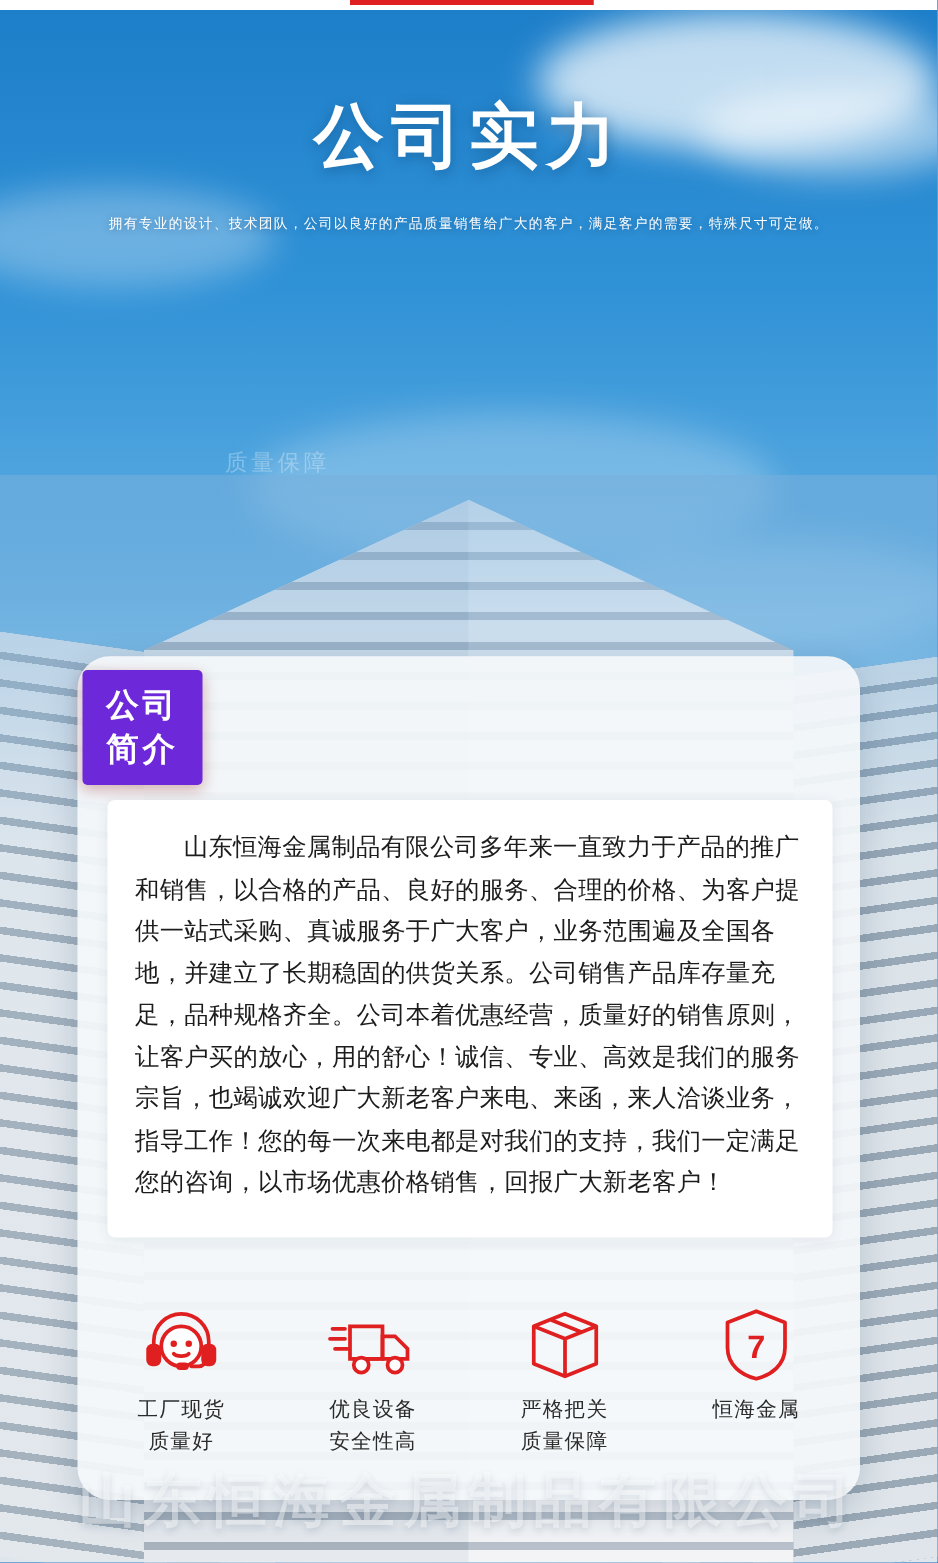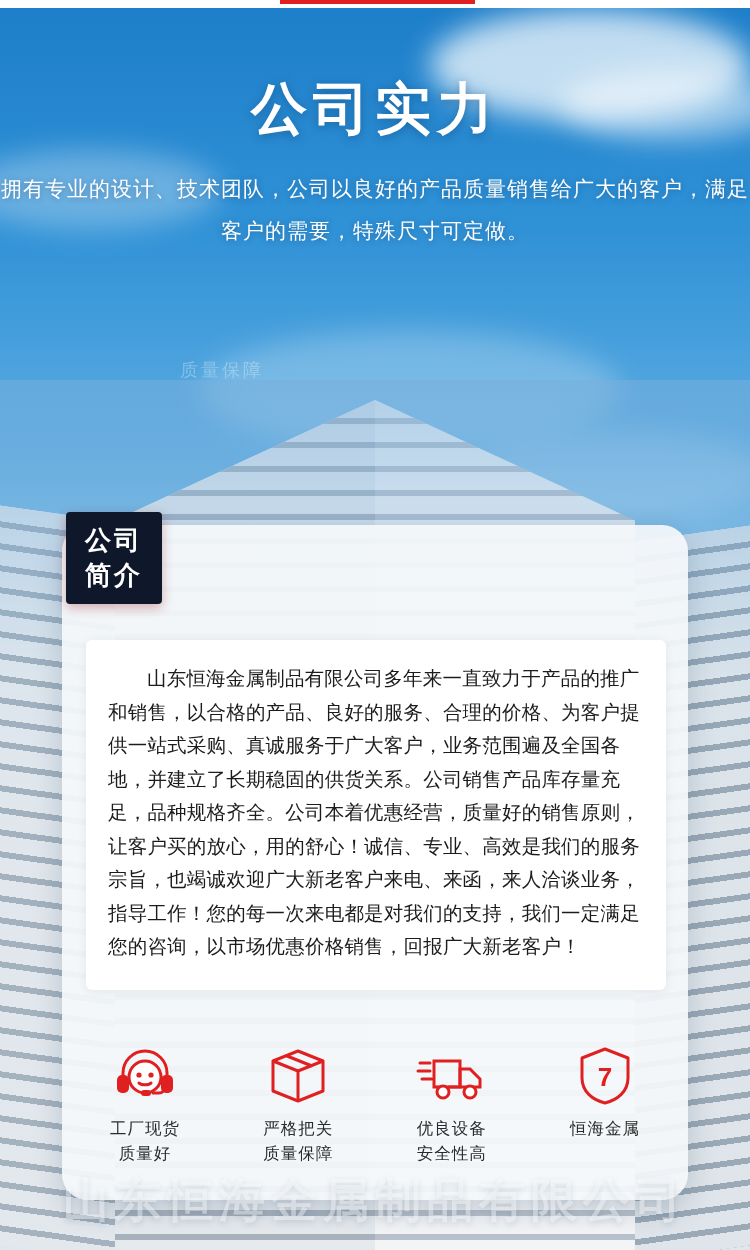--- a/index.html
+++ b/index.html
@@ -139,21 +139,21 @@
   }
   .hero-sub {
     margin-top: 22px;
     font-size: 22px;
     letter-spacing: 2px;
     font-weight: bold;
     text-shadow: 0 2px 8px rgba(0,40,80,.3);
   }
   .hero-desc {
     margin-top: 28px;
-    font-size: 21px;
+    font-size: 11px;
     line-height: 2;
     letter-spacing: 1px;
     text-shadow: 0 1px 6px rgba(0,40,80,.35);
   }
 
   
   .sky-watermark {
     position: absolute;
     left: 180px; top: 358px;
     width: 160px; height: 28px;
@@ -170,24 +170,24 @@
     width: 626px;
     height: 675px;
     background: rgba(244,247,250,0.93);
     border-radius: 26px;
     box-shadow: 0 10px 30px rgba(10,40,70,.18);
   }
 
   .tag {
     position: absolute;
     left: 66px;
-    top: 512px;
+    top: 536px;
     width: 96px;
     height: 92px;
-    background: #0f172a;
+    background: #6d28d9;
     color: #ffffff;
     border-radius: 4px;
     display: flex;
     flex-direction: column;
     align-items: center;
     justify-content: center;
     font-size: 26px;
     font-weight: bold;
     letter-spacing: 3px;
     line-height: 1.35;
@@ -318,51 +318,51 @@
         </svg>
       </div>
       <div class="lbl">
         <div>工厂现货</div>
         <div>质量好</div>
       </div>
     </div>
 
     <div class="feature">
       <div class="ico">
-        <svg width="62" height="62" viewBox="0 0 62 62" fill="none" stroke="#e02020" stroke-width="3">
-          <path d="M31 6 6 16v30l25 10 25-10V16L31 6z" stroke-linejoin="round"></path>
-          <path d="M6 16l25 10 25-10M31 26v30" stroke-linejoin="round"></path>
-          <path d="M20 11l25 10"></path>
-        </svg>
-      </div>
-      <div class="lbl">
-        <div>严格把关</div>
-        <div>质量保障</div>
-      </div>
-    </div>
-
-    <div class="feature">
-      <div class="ico">
         <svg width="72" height="58" viewBox="0 0 72 58" fill="none" stroke="#e02020" stroke-width="3">
           <path d="M4 16h10M2 24h12M6 32h10" stroke-linecap="round"></path>
           <path d="M18 14h26v26H18z"></path>
           <path d="M44 22h10l10 10v8H44z"></path>
           <circle cx="27" cy="45" r="6" fill="#fff"></circle>
           <circle cx="54" cy="45" r="6" fill="#fff"></circle>
           <path d="M21 40h0M33 40h8" stroke-linecap="round"></path>
         </svg>
       </div>
       <div class="lbl">
         <div>优良设备</div>
         <div>安全性高</div>
       </div>
     </div>
 
     <div class="feature">
       <div class="ico">
+        <svg width="62" height="62" viewBox="0 0 62 62" fill="none" stroke="#e02020" stroke-width="3">
+          <path d="M31 6 6 16v30l25 10 25-10V16L31 6z" stroke-linejoin="round"></path>
+          <path d="M6 16l25 10 25-10M31 26v30" stroke-linejoin="round"></path>
+          <path d="M20 11l25 10"></path>
+        </svg>
+      </div>
+      <div class="lbl">
+        <div>严格把关</div>
+        <div>质量保障</div>
+      </div>
+    </div>
+
+    <div class="feature">
+      <div class="ico">
         <svg width="58" height="62" viewBox="0 0 58 62" fill="none" stroke="#e02020" stroke-width="3">
           <path d="M29 4 6 13v20c0 14 11 22 23 25 12-3 23-11 23-25V13L29 4z" stroke-linejoin="round"></path>
           <text x="29" y="41" font-family="Liberation Sans, sans-serif" font-size="26" font-weight="bold" fill="#e02020" stroke="none" text-anchor="middle">7</text>
         </svg>
       </div>
       <div class="lbl">
         <div>恒海金属</div>
         <div></div>
       </div>
     </div>

